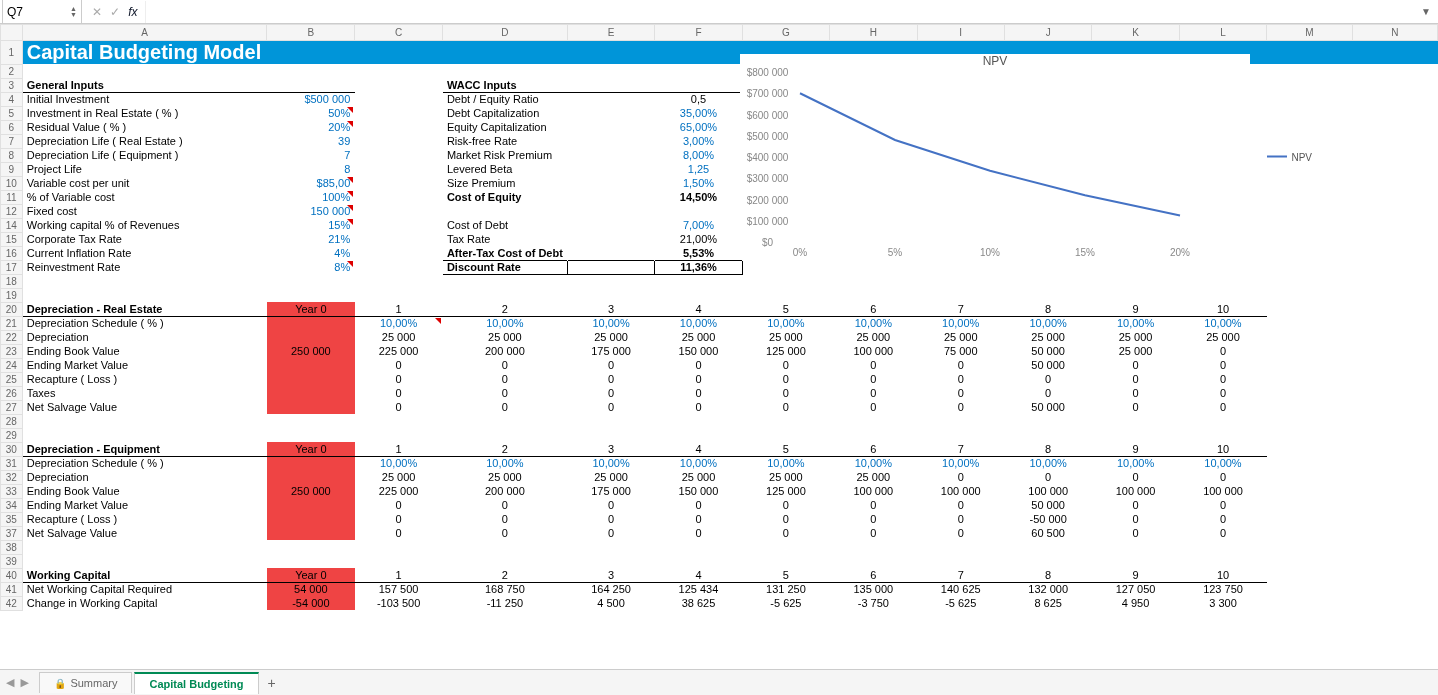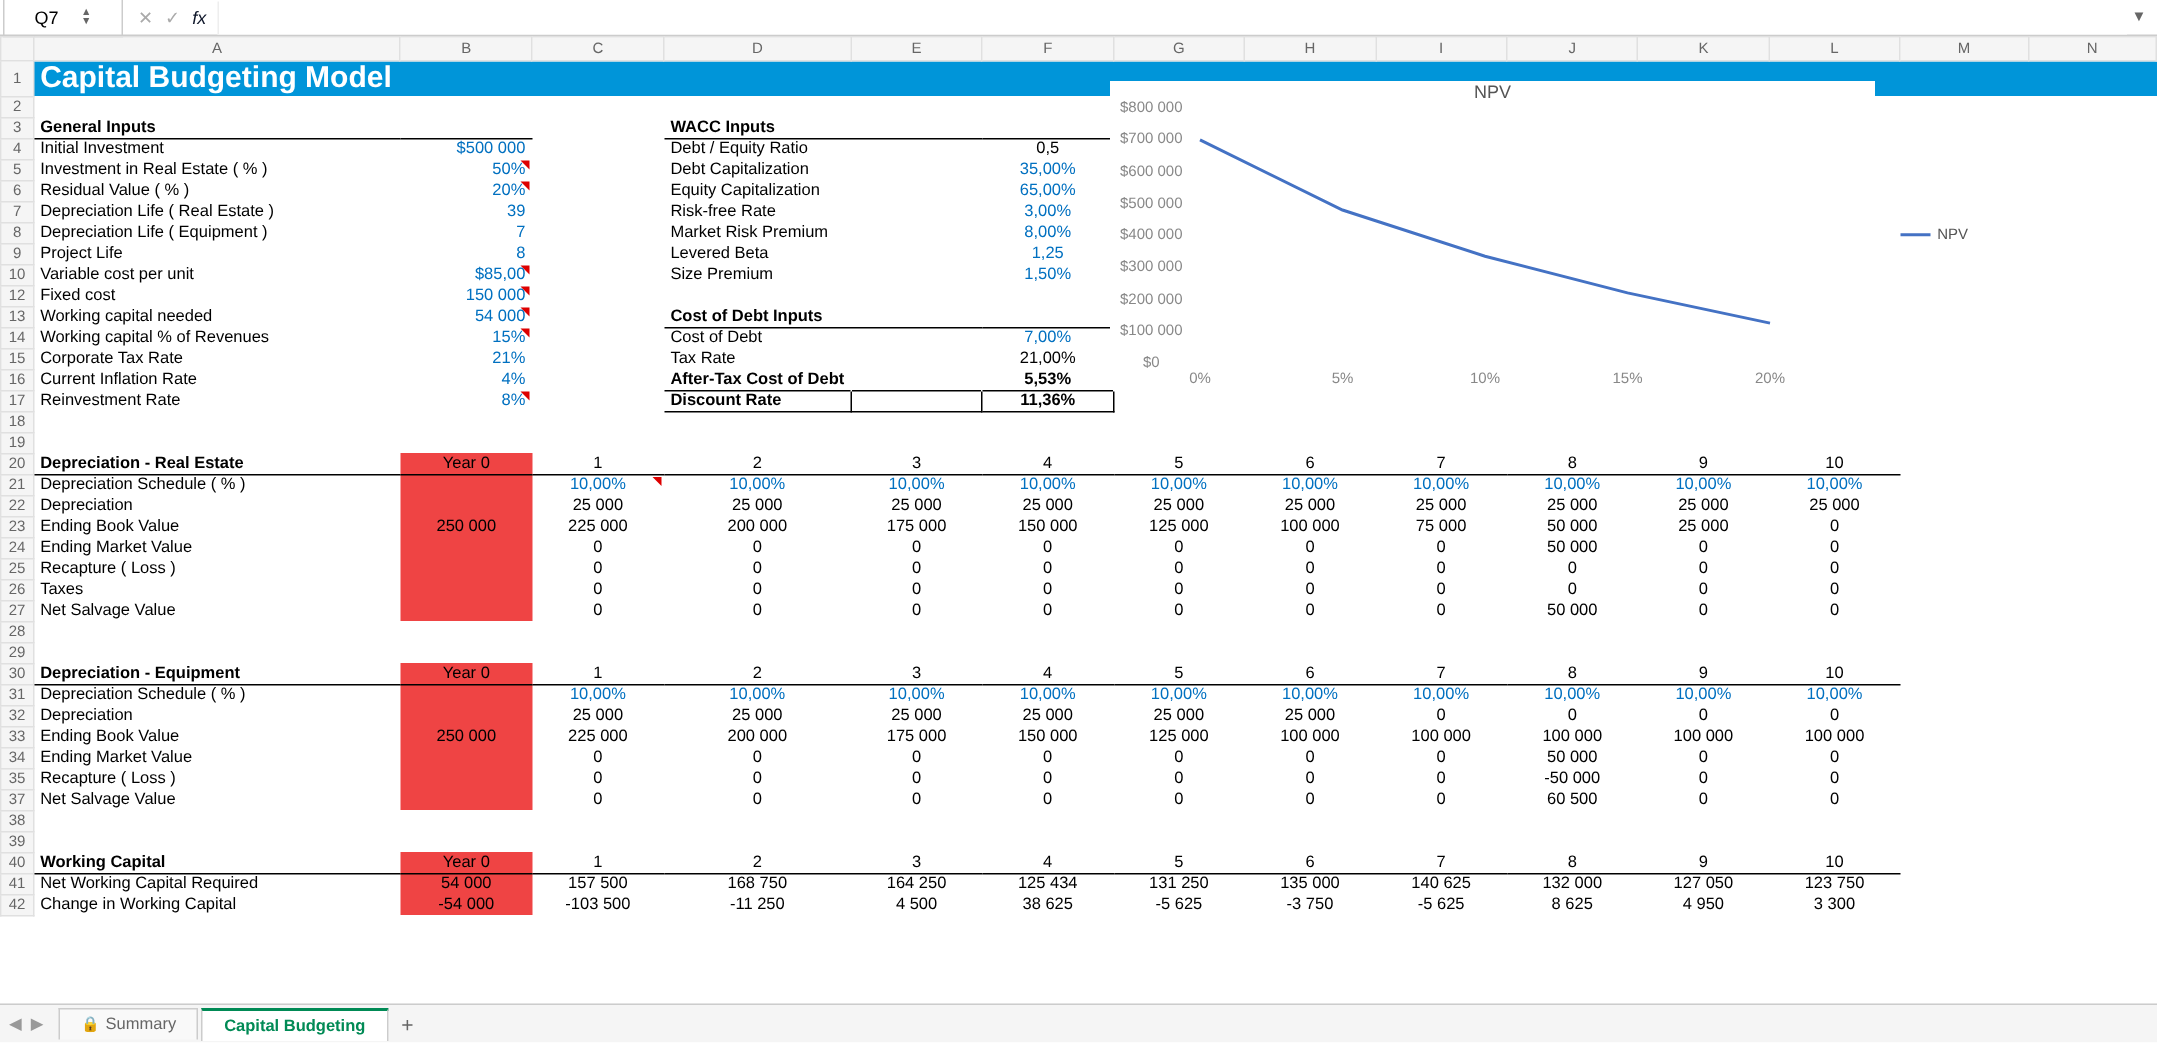--- a/index.html
+++ b/index.html
@@ -1,18 +1,18 @@
 <!DOCTYPE html>
 <html><head>
 <meta charset="utf-8">
 <style>
   * { box-sizing: border-box; }
   html,body { margin:0; padding:0; font-family: Arial, sans-serif; font-size:11px; color:#000; background:#fff; }
   .formula-bar { display:flex; align-items:center; height:24px; border-bottom:1px solid #ccc; background:#fff; }
-  .namebox { width:80px; height:26px; border:1px solid #ccc; margin:0 2px; display:flex; align-items:center; justify-content:space-between; padding:0 20px; font-size:12px; }
+  .namebox { width:80px; height:26px; border:1px solid #ccc; margin:0 2px; display:flex; align-items:center; justify-content:space-between; padding:0 4px; font-size:12px; }
   .stepper { display:flex; flex-direction:column; font-size:7px; line-height:6px; color:#666; }
   .fx-controls { display:flex; align-items:center; color:#aaa; font-size:12px; gap:8px; margin:0 8px; }
   .fx-label { font-style:italic; color:#0f172a; }
   .fx-input { flex:1; height:22px; border:none; border-left:1px solid #eee; padding-left:6px; }
   .dropdown-arrow { width:16px; text-align:center; color:#666; font-size:10px; margin-left:auto; margin-right:4px; }
   
   .sheet-wrap { position:relative; overflow:auto; height:calc(100vh - 24px - 26px); }
   table.grid { border-collapse:collapse; table-layout:fixed; }
   .col-rowhdr { width:22px; }
   .col-A { width:250px; }
@@ -261,44 +261,44 @@
           <td class="cell "></td>
           <td class="cell "></td>
           <td class="cell "></td>
           <td class="cell "></td>
           <td class="cell "></td>
           <td class="cell "></td>
           <td class="cell "></td>
           <td class="cell "></td>
         </tr>
         <tr>
+          <td class="rowhdr">11</td>
+          <td class="cell ">% of Variable cost</td>
+          <td class="cell blue right redtri">100%</td>
+          <td class="cell "></td>
+          <td class="cell bold ">Cost of Equity</td>
+          <td class="cell "></td>
+          <td class="cell bold center">14,50%</td>
+          <td class="cell "></td>
+          <td class="cell "></td>
+          <td class="cell "></td>
+          <td class="cell "></td>
+          <td class="cell "></td>
+          <td class="cell "></td>
+          <td class="cell "></td>
+          <td class="cell "></td>
+        </tr>
+        <tr>
           <td class="rowhdr">12</td>
           <td class="cell ">Fixed cost</td>
           <td class="cell blue right redtri">150 000</td>
           <td class="cell "></td>
           <td class="cell "></td>
           <td class="cell "></td>
           <td class="cell "></td>
-          <td class="cell "></td>
-          <td class="cell "></td>
-          <td class="cell "></td>
-          <td class="cell "></td>
-          <td class="cell "></td>
-          <td class="cell "></td>
-          <td class="cell "></td>
-          <td class="cell "></td>
-        </tr>
-        <tr>
-          <td class="rowhdr">13</td>
-          <td class="cell ">Working capital needed</td>
-          <td class="cell blue right redtri">54 000</td>
-          <td class="cell "></td>
-          <td class="cell bold bb">Cost of Debt Inputs</td>
-          <td class="cell bb"></td>
-          <td class="cell bb"></td>
           <td class="cell "></td>
           <td class="cell "></td>
           <td class="cell "></td>
           <td class="cell "></td>
           <td class="cell "></td>
           <td class="cell "></td>
           <td class="cell "></td>
           <td class="cell "></td>
         </tr>
         <tr>

